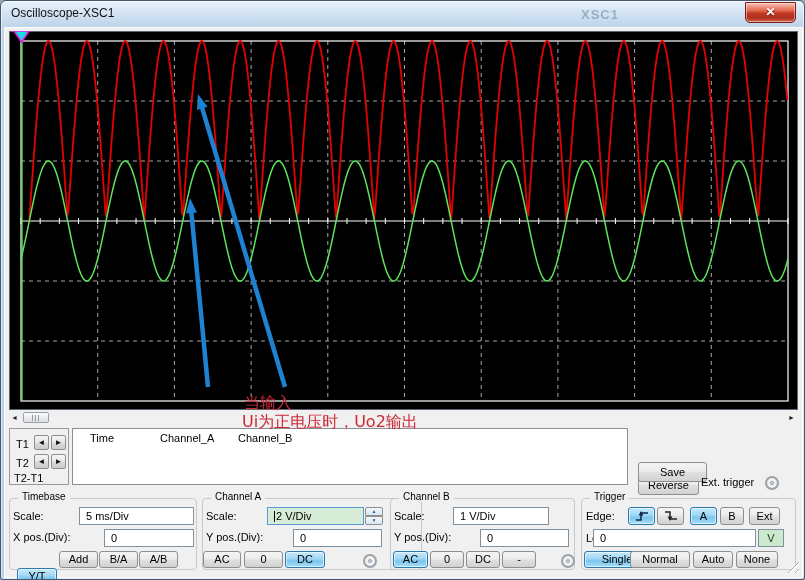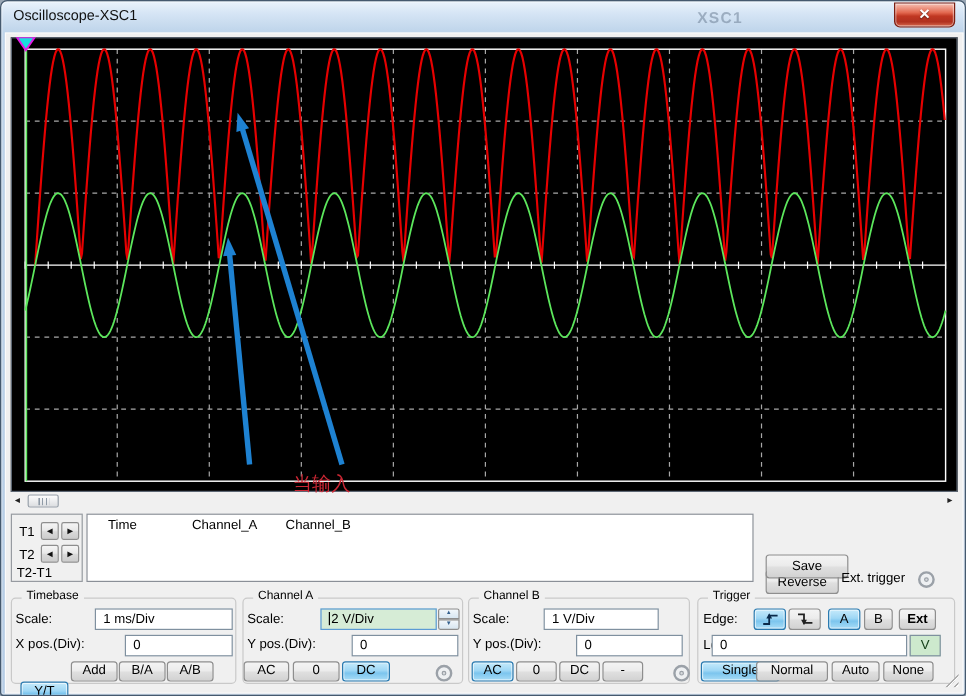--- a/index.html
+++ b/index.html
@@ -145,20 +145,21 @@
         <path d="M20.0 257.7L21.0 253.8L22.0 249.6L23.0 245.2L24.0 240.7L25.0 236.0L26.0 231.2L27.0 226.4L28.0 221.5L29.0 216.6L30.0 211.7L31.0 206.8L32.0 202.1L33.0 197.5L34.0 193.0L35.0 188.7L36.0 184.6L37.0 180.8L38.0 177.2L39.0 173.9L40.0 170.9L41.0 168.2L42.0 165.9L43.0 164.0L44.0 162.4L45.0 161.2L46.0 160.4L47.0 160.0L48.0 160.1L49.0 160.5L50.0 161.3L51.0 162.5L52.0 164.1L53.0 166.0L54.0 168.4L55.0 171.0L56.0 174.0L57.0 177.4L58.0 181.0L59.0 184.8L60.0 188.9L61.0 193.2L62.0 197.7L63.0 202.3L64.0 207.1L65.0 211.9L66.0 216.8L67.0 221.7L68.0 226.6L69.0 231.5L70.0 236.3L71.0 240.9L72.0 245.5L73.0 249.8L74.0 254.0L75.0 257.9L76.0 261.6L77.0 265.0L78.0 268.1L79.0 270.9L80.0 273.3L81.0 275.4L82.0 277.1L83.0 278.4L84.0 279.3L85.0 279.9L86.0 280.0L87.0 279.7L88.0 279.1L89.0 278.0L90.0 276.5L91.0 274.7L92.0 272.5L93.0 269.9L94.0 267.0L95.0 263.8L96.0 260.3L97.0 256.6L98.0 252.6L99.0 248.3L100.0 243.9L101.0 239.3L102.0 234.6L103.0 229.8L104.0 224.9L105.0 220.0L106.0 215.1L107.0 210.2L108.0 205.4L109.0 200.7L110.0 196.1L111.0 191.7L112.0 187.4L113.0 183.4L114.0 179.7L115.0 176.2L116.0 173.0L117.0 170.1L118.0 167.5L119.0 165.3L120.0 163.5L121.0 162.0L122.0 160.9L123.0 160.3L124.0 160.0L125.0 160.1L126.0 160.7L127.0 161.6L128.0 162.9L129.0 164.6L130.0 166.7L131.0 169.1L132.0 171.9L133.0 175.0L134.0 178.4L135.0 182.1L136.0 186.0L137.0 190.2L138.0 194.5L139.0 199.1L140.0 203.7L141.0 208.5L142.0 213.4L143.0 218.3L144.0 223.2L145.0 228.1L146.0 232.9L147.0 237.7L148.0 242.3L149.0 246.8L150.0 251.1L151.0 255.2L152.0 259.0L153.0 262.6L154.0 266.0L155.0 269.0L156.0 271.6L157.0 274.0L158.0 275.9L159.0 277.5L160.0 278.7L161.0 279.5L162.0 279.9L163.0 280.0L164.0 279.6L165.0 278.8L166.0 277.6L167.0 276.0L168.0 274.1L169.0 271.8L170.0 269.1L171.0 266.1L172.0 262.8L173.0 259.2L174.0 255.4L175.0 251.3L176.0 247.0L177.0 242.5L178.0 237.9L179.0 233.2L180.0 228.3L181.0 223.4L182.0 218.5L183.0 213.6L184.0 208.8L185.0 204.0L186.0 199.3L187.0 194.8L188.0 190.4L189.0 186.2L190.0 182.3L191.0 178.6L192.0 175.2L193.0 172.1L194.0 169.3L195.0 166.8L196.0 164.7L197.0 163.0L198.0 161.7L199.0 160.7L200.0 160.2L201.0 160.0L202.0 160.3L203.0 160.9L204.0 162.0L205.0 163.4L206.0 165.2L207.0 167.4L208.0 169.9L209.0 172.8L210.0 176.0L211.0 179.5L212.0 183.2L213.0 187.2L214.0 191.5L215.0 195.9L216.0 200.5L217.0 205.2L218.0 210.0L219.0 214.8L220.0 219.8L221.0 224.7L222.0 229.5L223.0 234.4L224.0 239.1L225.0 243.7L226.0 248.1L227.0 252.3L228.0 256.4L229.0 260.2L230.0 263.7L231.0 266.9L232.0 269.8L233.0 272.4L234.0 274.6L235.0 276.4L236.0 277.9L237.0 279.0L238.0 279.7L239.0 280.0L240.0 279.9L241.0 279.4L242.0 278.5L243.0 277.2L244.0 275.5L245.0 273.4L246.0 271.0L247.0 268.2L248.0 265.2L249.0 261.8L250.0 258.1L251.0 254.2L252.0 250.0L253.0 245.7L254.0 241.2L255.0 236.5L256.0 231.7L257.0 226.9L258.0 222.0L259.0 217.1L260.0 212.2L261.0 207.3L262.0 202.6L263.0 197.9L264.0 193.4L265.0 189.1L266.0 185.0L267.0 181.1L268.0 177.5L269.0 174.2L270.0 171.2L271.0 168.5L272.0 166.1L273.0 164.2L274.0 162.6L275.0 161.3L276.0 160.5L277.0 160.1L278.0 160.0L279.0 160.4L280.0 161.2L281.0 162.3L282.0 163.9L283.0 165.8L284.0 168.1L285.0 170.8L286.0 173.7L287.0 177.0L288.0 180.6L289.0 184.4L290.0 188.5L291.0 192.8L292.0 197.2L293.0 201.9L294.0 206.6L295.0 211.4L296.0 216.3L297.0 221.2L298.0 226.1L299.0 231.0L300.0 235.8L301.0 240.5L302.0 245.0L303.0 249.4L304.0 253.6L305.0 257.5L306.0 261.2L307.0 264.7L308.0 267.8L309.0 270.6L310.0 273.1L311.0 275.2L312.0 276.9L313.0 278.3L314.0 279.3L315.0 279.8L316.0 280.0L317.0 279.8L318.0 279.1L319.0 278.1L320.0 276.7L321.0 274.9L322.0 272.7L323.0 270.2L324.0 267.3L325.0 264.2L326.0 260.7L327.0 257.0L328.0 253.0L329.0 248.8L330.0 244.3L331.0 239.8L332.0 235.1L333.0 230.3L334.0 225.4L335.0 220.5L336.0 215.6L337.0 210.7L338.0 205.9L339.0 201.2L340.0 196.6L341.0 192.1L342.0 187.9L343.0 183.8L344.0 180.0L345.0 176.5L346.0 173.3L347.0 170.3L348.0 167.8L349.0 165.5L350.0 163.6L351.0 162.1L352.0 161.0L353.0 160.3L354.0 160.0L355.0 160.1L356.0 160.6L357.0 161.5L358.0 162.8L359.0 164.4L360.0 166.5L361.0 168.9L362.0 171.6L363.0 174.7L364.0 178.1L365.0 181.7L366.0 185.6L367.0 189.8L368.0 194.1L369.0 198.6L370.0 203.3L371.0 208.0L372.0 212.9L373.0 217.8L374.0 222.7L375.0 227.6L376.0 232.4L377.0 237.2L378.0 241.8L379.0 246.3L380.0 250.7L381.0 254.8L382.0 258.7L383.0 262.3L384.0 265.6L385.0 268.7L386.0 271.4L387.0 273.7L388.0 275.7L389.0 277.4L390.0 278.6L391.0 279.5L392.0 279.9L393.0 280.0L394.0 279.6L395.0 278.9L396.0 277.7L397.0 276.2L398.0 274.3L399.0 272.0L400.0 269.4L401.0 266.4L402.0 263.2L403.0 259.6L404.0 255.8L405.0 251.7L406.0 247.4L407.0 243.0L408.0 238.4L409.0 233.6L410.0 228.8L411.0 223.9L412.0 219.0L413.0 214.1L414.0 209.2L415.0 204.5L416.0 199.8L417.0 195.2L418.0 190.8L419.0 186.6L420.0 182.7L421.0 178.9L422.0 175.5L423.0 172.4L424.0 169.5L425.0 167.0L426.0 164.9L427.0 163.2L428.0 161.8L429.0 160.8L430.0 160.2L431.0 160.0L432.0 160.2L433.0 160.8L434.0 161.8L435.0 163.2L436.0 165.0L437.0 167.2L438.0 169.7L439.0 172.5L440.0 175.7L441.0 179.1L442.0 182.9L443.0 186.8L444.0 191.0L445.0 195.4L446.0 200.0L447.0 204.7L448.0 209.5L449.0 214.4L450.0 219.3L451.0 224.2L452.0 229.1L453.0 233.9L454.0 238.6L455.0 243.2L456.0 247.7L457.0 251.9L458.0 256.0L459.0 259.8L460.0 263.3L461.0 266.6L462.0 269.5L463.0 272.1L464.0 274.4L465.0 276.3L466.0 277.8L467.0 278.9L468.0 279.6L469.0 280.0L470.0 279.9L471.0 279.4L472.0 278.6L473.0 277.3L474.0 275.7L475.0 273.6L476.0 271.3L477.0 268.5L478.0 265.5L479.0 262.1L480.0 258.5L481.0 254.6L482.0 250.5L483.0 246.1L484.0 241.6L485.0 237.0L486.0 232.2L487.0 227.4L488.0 222.5L489.0 217.5L490.0 212.6L491.0 207.8L492.0 203.0L493.0 198.4L494.0 193.9L495.0 189.5L496.0 185.4L497.0 181.5L498.0 177.9L499.0 174.5L500.0 171.5L501.0 168.7L502.0 166.4L503.0 164.3L504.0 162.7L505.0 161.4L506.0 160.6L507.0 160.1L508.0 160.0L509.0 160.4L510.0 161.1L511.0 162.2L512.0 163.7L513.0 165.6L514.0 167.9L515.0 170.5L516.0 173.4L517.0 176.7L518.0 180.2L519.0 184.0L520.0 188.1L521.0 192.3L522.0 196.8L523.0 201.4L524.0 206.1L525.0 210.9L526.0 215.8L527.0 220.7L528.0 225.6L529.0 230.5L530.0 235.3L531.0 240.0L532.0 244.6L533.0 249.0L534.0 253.2L535.0 257.1L536.0 260.9L537.0 264.3L538.0 267.5L539.0 270.3L540.0 272.8L541.0 275.0L542.0 276.8L543.0 278.2L544.0 279.2L545.0 279.8L546.0 280.0L547.0 279.8L548.0 279.2L549.0 278.2L550.0 276.8L551.0 275.1L552.0 273.0L553.0 270.5L554.0 267.6L555.0 264.5L556.0 261.1L557.0 257.3L558.0 253.4L559.0 249.2L560.0 244.8L561.0 240.2L562.0 235.5L563.0 230.8L564.0 225.9L565.0 221.0L566.0 216.1L567.0 211.2L568.0 206.4L569.0 201.6L570.0 197.0L571.0 192.6L572.0 188.3L573.0 184.2L574.0 180.4L575.0 176.8L576.0 173.6L577.0 170.6L578.0 168.0L579.0 165.7L580.0 163.8L581.0 162.3L582.0 161.1L583.0 160.4L584.0 160.0L585.0 160.1L586.0 160.5L587.0 161.4L588.0 162.6L589.0 164.3L590.0 166.3L591.0 168.6L592.0 171.3L593.0 174.4L594.0 177.7L595.0 181.3L596.0 185.2L597.0 189.3L598.0 193.7L599.0 198.2L600.0 202.8L601.0 207.6L602.0 212.4L603.0 217.3L604.0 222.2L605.0 227.1L606.0 232.0L607.0 236.7L608.0 241.4L609.0 245.9L610.0 250.2L611.0 254.4L612.0 258.3L613.0 261.9L614.0 265.3L615.0 268.4L616.0 271.1L617.0 273.5L618.0 275.6L619.0 277.2L620.0 278.5L621.0 279.4L622.0 279.9L623.0 280.0L624.0 279.7L625.0 279.0L626.0 277.9L627.0 276.4L628.0 274.5L629.0 272.2L630.0 269.7L631.0 266.7L632.0 263.5L633.0 260.0L634.0 256.2L635.0 252.1L636.0 247.9L637.0 243.4L638.0 238.8L639.0 234.1L640.0 229.3L641.0 224.4L642.0 219.5L643.0 214.6L644.0 209.7L645.0 204.9L646.0 200.2L647.0 195.7L648.0 191.2L649.0 187.0L650.0 183.0L651.0 179.3L652.0 175.8L653.0 172.7L654.0 169.8L655.0 167.3L656.0 165.1L657.0 163.3L658.0 161.9L659.0 160.9L660.0 160.2L661.0 160.0L662.0 160.2L663.0 160.7L664.0 161.7L665.0 163.1L666.0 164.8L667.0 166.9L668.0 169.4L669.0 172.2L670.0 175.3L671.0 178.8L672.0 182.5L673.0 186.4L674.0 190.6L675.0 195.0L676.0 199.5L677.0 204.2L678.0 209.0L679.0 213.9L680.0 218.8L681.0 223.7L682.0 228.6L683.0 233.4L684.0 238.1L685.0 242.8L686.0 247.2L687.0 251.5L688.0 255.6L689.0 259.4L690.0 263.0L691.0 266.3L692.0 269.2L693.0 271.9L694.0 274.2L695.0 276.1L696.0 277.7L697.0 278.8L698.0 279.6L699.0 280.0L700.0 279.9L701.0 279.5L702.0 278.7L703.0 277.4L704.0 275.8L705.0 273.9L706.0 271.5L707.0 268.8L708.0 265.8L709.0 262.5L710.0 258.9L711.0 255.0L712.0 250.9L713.0 246.6L714.0 242.1L715.0 237.4L716.0 232.7L717.0 227.8L718.0 222.9L719.0 218.0L720.0 213.1L721.0 208.3L722.0 203.5L723.0 198.8L724.0 194.3L725.0 190.0L726.0 185.8L727.0 181.9L728.0 178.2L729.0 174.8L730.0 171.8L731.0 169.0L732.0 166.6L733.0 164.5L734.0 162.8L735.0 161.5L736.0 160.6L737.0 160.1L738.0 160.0L739.0 160.3L740.0 161.0L741.0 162.1L742.0 163.6L743.0 165.4L744.0 167.6L745.0 170.2L746.0 173.1L747.0 176.3L748.0 179.8L749.0 183.6L750.0 187.7L751.0 191.9L752.0 196.3L753.0 200.9L754.0 205.6L755.0 210.5L756.0 215.3L757.0 220.2L758.0 225.2L759.0 230.0L760.0 234.8L761.0 239.5L762.0 244.1L763.0 248.5L764.0 252.8L765.0 256.8L766.0 260.5L767.0 264.0L768.0 267.2L769.0 270.1L770.0 272.6L771.0 274.8L772.0 276.6L773.0 278.0L774.0 279.1L775.0 279.7L776.0 280.0L777.0 279.8L778.0 279.3L779.0 278.3L780.0 277.0L781.0 275.3L782.0 273.2L783.0 270.7L784.0 267.9L785.0 264.8L786.0 261.4L787.0 257.7" fill="none" stroke="#5ce65c" stroke-width="1.5"></path>
         <line x1="21" y1="40" x2="21" y2="400" stroke="#5ce65c" stroke-width="1.3"></line>
         <polygon points="13,30 28,30 20.5,41" fill="#19dede" stroke="#e619e6" stroke-width="1.6"></polygon>
         <line x1="207" y1="386" x2="189.85328183365195" y2="205.95945925334556" stroke="#1e82d2" stroke-width="4.5"></line>
         <polygon points="189,197 195.89736148868667,211.4109820794553 184.9469112901532,212.45388209836327" fill="#1e82d2"></polygon>
         <line x1="284" y1="386" x2="199.56180742156687" y2="101.62769625884017" stroke="#1e82d2" stroke-width="4.5"></line>
         <polygon points="197,93 206.54216008301378,105.81394478488721 195.9971979888758,108.94504274458006" fill="#1e82d2"></polygon>
       </svg>
   </div>
   <div class="annot ann1">当输入</div>
+  <div class="annot ann2">Ui为正电压时，Uo2输出</div>
 
   <div class="hscroll">
     <div class="sb-arrow sb-left">◄</div>
     <div class="sb-thumb">
         <span class="sb-grip"></span>
       </div>
     <div class="sb-arrow sb-right">►</div>
   </div>
 
   <div class="cursor-panel">
@@ -181,29 +182,29 @@
   <button class="btn" style="left:637px;top:461px;width:69px;">Save</button>
   <span class="ext-label">Ext. trigger</span>
   <span class="conn" style="left:764px;top:475px;">
       <span></span>
     </span>
 
   <div class="group" style="left:8px;width:188px;">
     <span class="group-label">Timebase</span>
   </div>
   <span class="lbl" style="left:12px;top:509px;">Scale:</span>
-  <div class="field" style="left:78px;top:506px;width:115px;"><span>1 ms/Div</span></div>
+  <div class="field" style="left:78px;top:506px;width:115px;"><span>5 ms/Div</span></div>
   <span class="lbl" style="left:12px;top:530px;">X pos.(Div):</span>
   <div class="field" style="left:103px;top:528px;width:90px;"><span>0</span></div>
   <button class="btn grp-btn sel" style="left:16px;top:550px;width:40px;margin-top:17px;">Y/T</button>
   <button class="btn grp-btn" style="left:58px;top:550px;width:39px;">Add</button>
   <button class="btn grp-btn" style="left:98px;top:550px;width:39px;">B/A</button>
   <button class="btn grp-btn" style="left:138px;top:550px;width:39px;">A/B</button>
 
-  <div class="group" style="left:201px;width:184px;">
+  <div class="group" style="left:201px;width:220px;">
     <span class="group-label">Channel A</span>
   </div>
   <span class="lbl" style="left:205px;top:509px;">Scale:</span>
   <div class="field green" style="left:266px;top:506px;width:97px;"><span class="caret"></span><span>2  V/Div</span></div>
   <div class="spinner">
     <button class="spin up">▲</button>
     <button class="spin dn">▼</button>
   </div>
   <span class="lbl" style="left:205px;top:530px;">Y pos.(Div):</span>
   <div class="field" style="left:292px;top:528px;width:89px;"><span>0</span></div>
@@ -240,21 +241,21 @@
     </svg>
   </button>
   <button class="btn grp-btn edge-btn" style="left:656px;top:506px;height:18px;">
     <svg width="16" height="12" viewBox="0 0 16 12">
       <path d="M2 2 H7 V9 H14" stroke="#222222" fill="none" stroke-width="1.5"></path>
       <path d="M7 11 L4.6 6.5 H9.4 Z" fill="#222222"></path>
     </svg>
   </button>
   <button class="btn grp-btn sel" style="left:689px;top:506px;width:27px;height:18px;">A</button>
   <button class="btn grp-btn" style="left:719px;top:506px;width:24px;height:18px;">B</button>
-  <button class="btn grp-btn" style="left:748px;top:506px;width:31px;height:18px;font-weight:bold;">Ext</button>
+  <button class="btn grp-btn" style="left:748px;top:506px;width:31px;height:18px;">Ext</button>
   <span class="lbl" style="left:585px;top:531px;">Level:</span>
   <div class="field" style="left:592px;top:528px;width:163px;"><span>0</span></div>
   <div class="unit-box">V</div>
   <button class="btn grp-btn sel" style="left:583px;top:550px;width:66px;">Single</button>
   <button class="btn grp-btn" style="left:629px;top:550px;width:60px;">Normal</button>
   <button class="btn grp-btn" style="left:692px;top:550px;width:40px;">Auto</button>
   <button class="btn grp-btn" style="left:735px;top:550px;width:42px;">None</button>
 
   <span class="grip"></span>
 </div>

